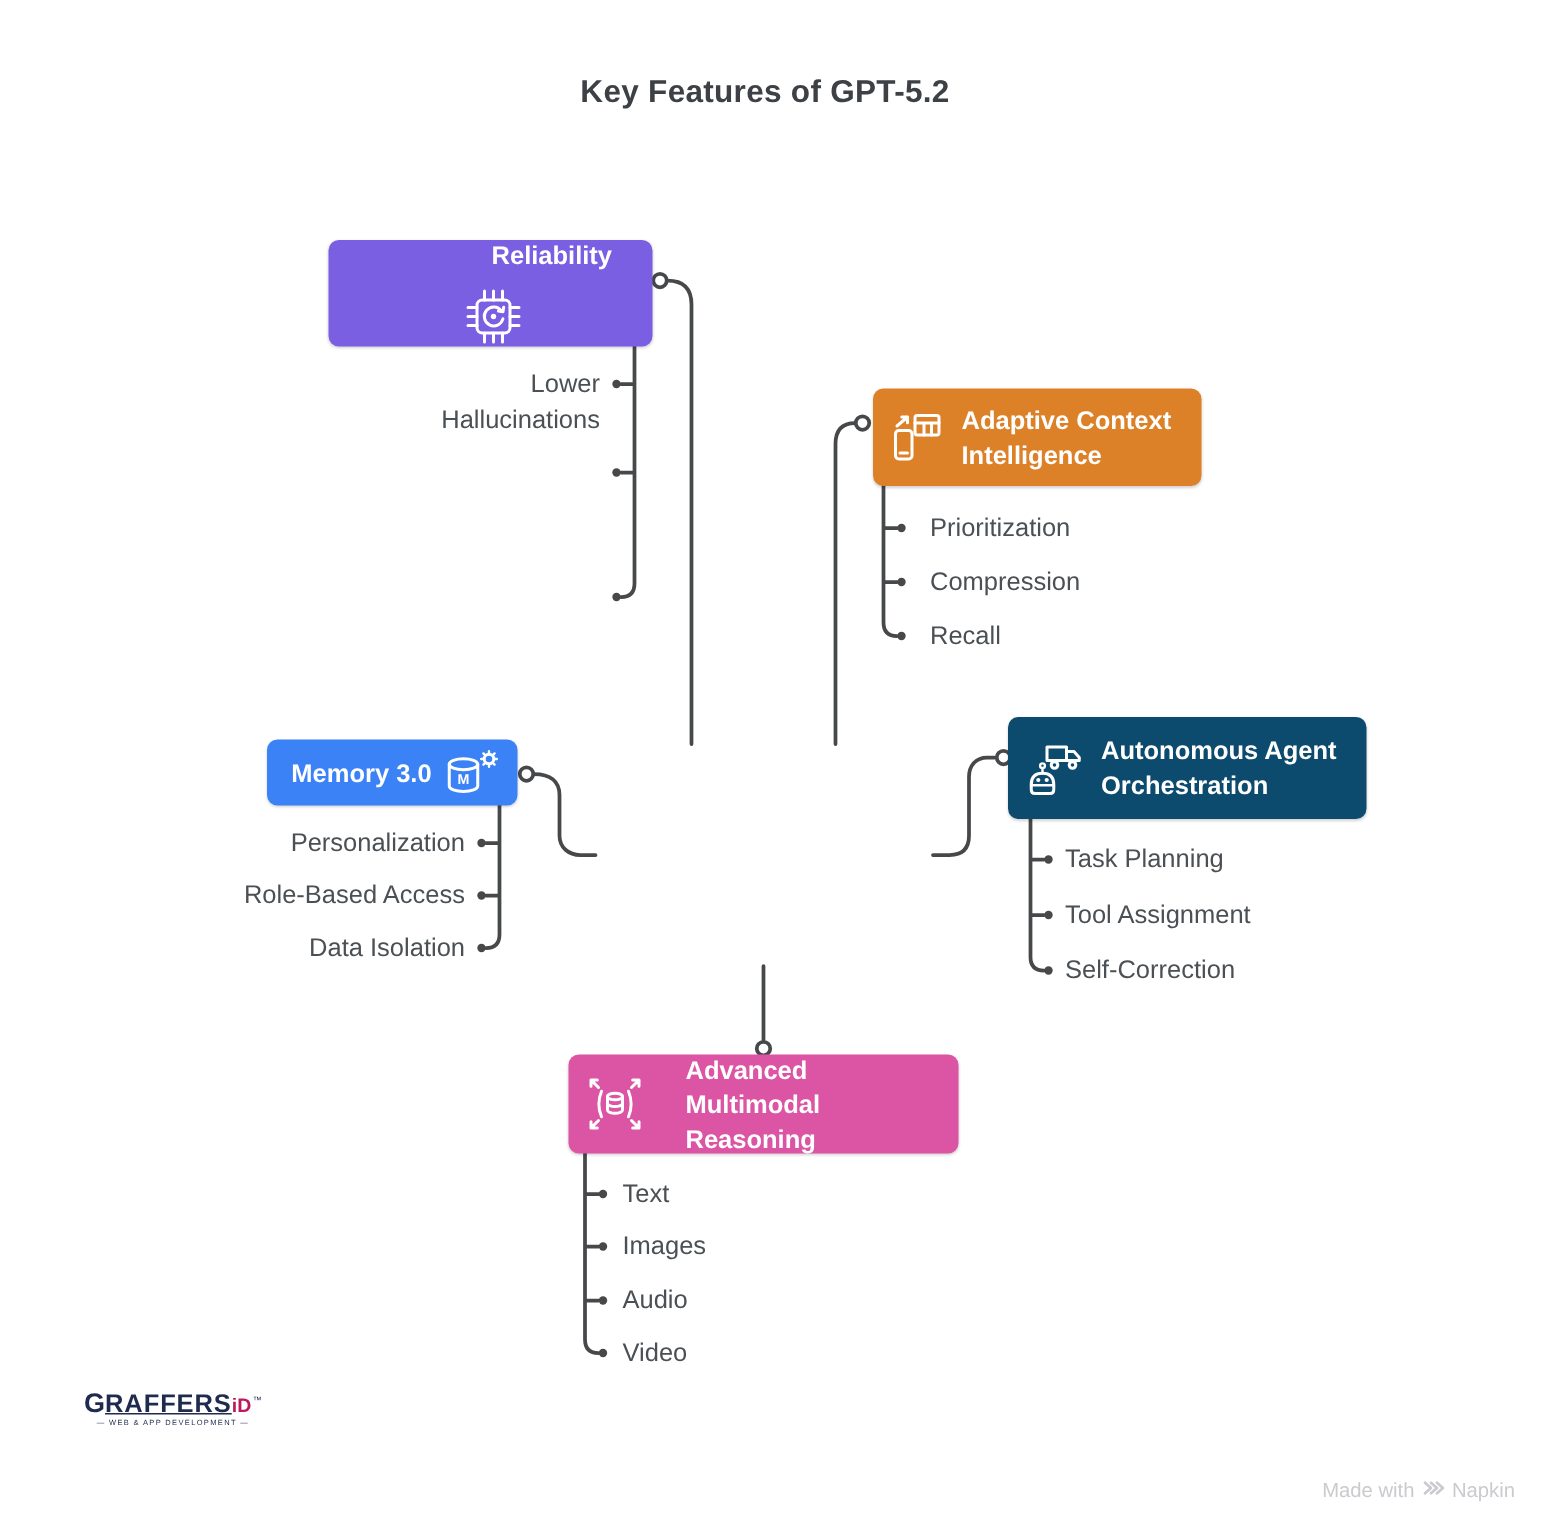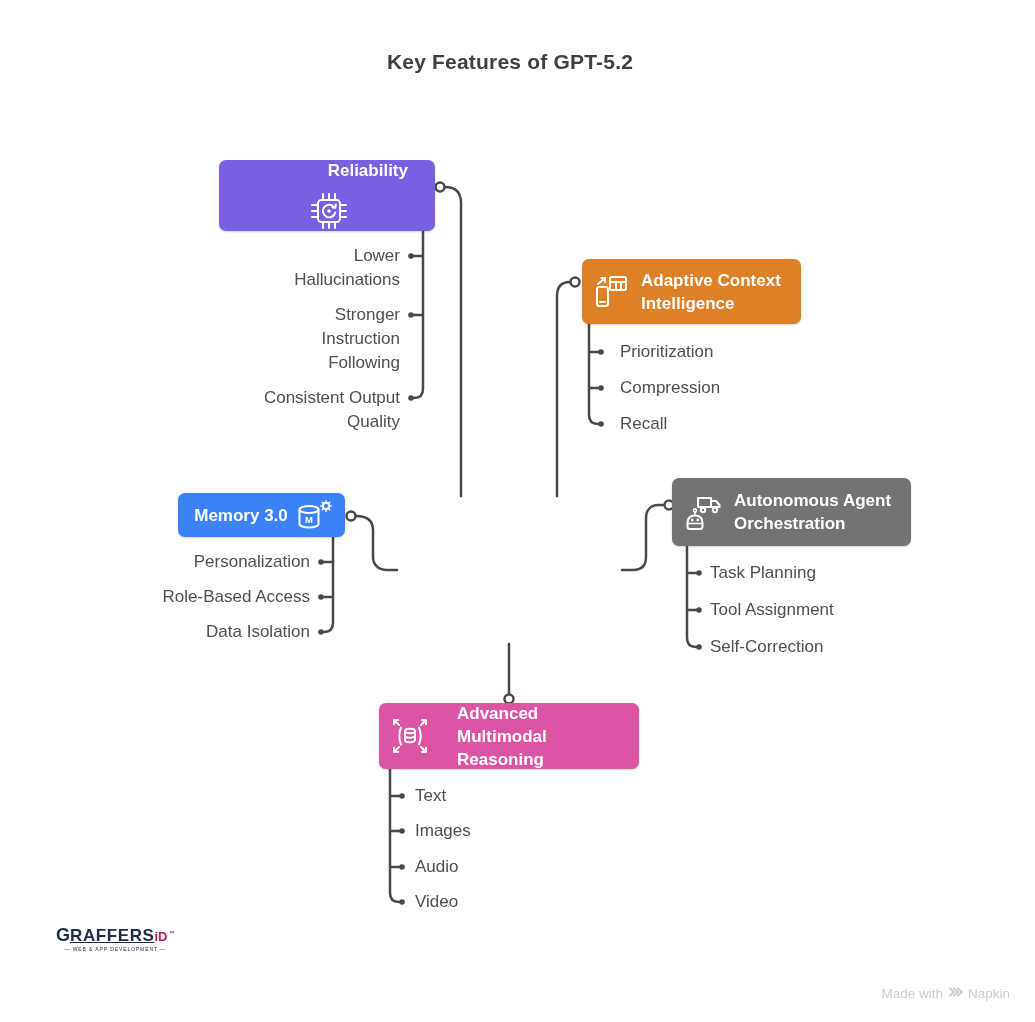--- a/index.html
+++ b/index.html
@@ -17,21 +17,21 @@
   .node .ic{flex:0 0 auto;display:flex;align-items:center;justify-content:center;}
   .n-reliability{left:219px;top:160px;width:216px;height:71px;background:#7a5fe3;
                  justify-content:flex-end;padding:0 10px 0 14px;gap:9px;flex-direction:column;}
   .n-reliability .lbl{text-align:right;max-width:158px;}
   .n-context{left:582px;top:259px;width:219px;height:65px;background:#dd8129;
              padding:0 10px 0 10px;gap:9px;}
   .n-context .lbl{max-width:160px;}
   .n-memory{left:178px;top:493px;width:167px;height:44px;background:#3b82f6;
             justify-content:center;padding:0 8px 0 12px;gap:8px;}
   .n-memory .lbl{white-space:nowrap;}
-  .n-agent{left:672px;top:478px;width:239px;height:68px;background:#737373;
+  .n-agent{left:672px;top:478px;width:239px;height:68px;background:#0c4a6e;
            padding:0 10px 0 12px;gap:10px;}
   .n-agent .lbl{max-width:175px;}
   .n-multimodal{left:379px;top:703px;width:260px;height:66px;background:#dc55a5;
                 padding:0 10px 0 10px;gap:26px;}
   .n-multimodal .lbl{max-width:195px;}
   .n-center{left:397px;top:497px;width:225px;height:148px;background:#9c9c9c;border-radius:9px;
             flex-direction:column;justify-content:center;gap:4px;padding-top:4px;}
   .n-center .lbl{font-size:24px;font-weight:600;letter-spacing:.3px;}
   .item{position:absolute;font-size:17px;line-height:24px;color:#4b5054;}
   .item.r{text-align:right;}
@@ -170,22 +170,20 @@
         <path d="M10,10 L5,5 M5,5 h4.2 M5,5 v4.2"></path>
         <path d="M32,10 L37,5 M37,5 h-4.2 M37,5 v4.2"></path>
         <path d="M10,32 L5,37 M5,37 h4.2 M5,37 v-4.2"></path>
         <path d="M32,32 L37,37 M37,37 h-4.2 M37,37 v-4.2"></path>
       </svg>
     </span>
     <div class="lbl">Advanced Multimodal Reasoning</div>
   </div>
 
   <div class="item r" style="top:244px;right:635px;max-width:150px">Lower Hallucinations</div>
-  <div class="item r" style="top:303px;right:635px;max-width:118px">Stronger Instruction Following</div>
-  <div class="item r" style="top:386px;right:635px;max-width:178px">Consistent Output Quality</div>
 
   <div class="item" style="top:340px;left:620px">Prioritization</div>
   <div class="item" style="top:376px;left:620px">Compression</div>
   <div class="item" style="top:412px;left:620px">Recall</div>
 
   <div class="item r" style="top:550px;right:725px;white-space:nowrap">Personalization</div>
   <div class="item r" style="top:585px;right:725px;white-space:nowrap">Role-Based Access</div>
   <div class="item r" style="top:620px;right:725px;white-space:nowrap">Data Isolation</div>
 
   <div class="item" style="top:561px;left:710px">Task Planning</div>

